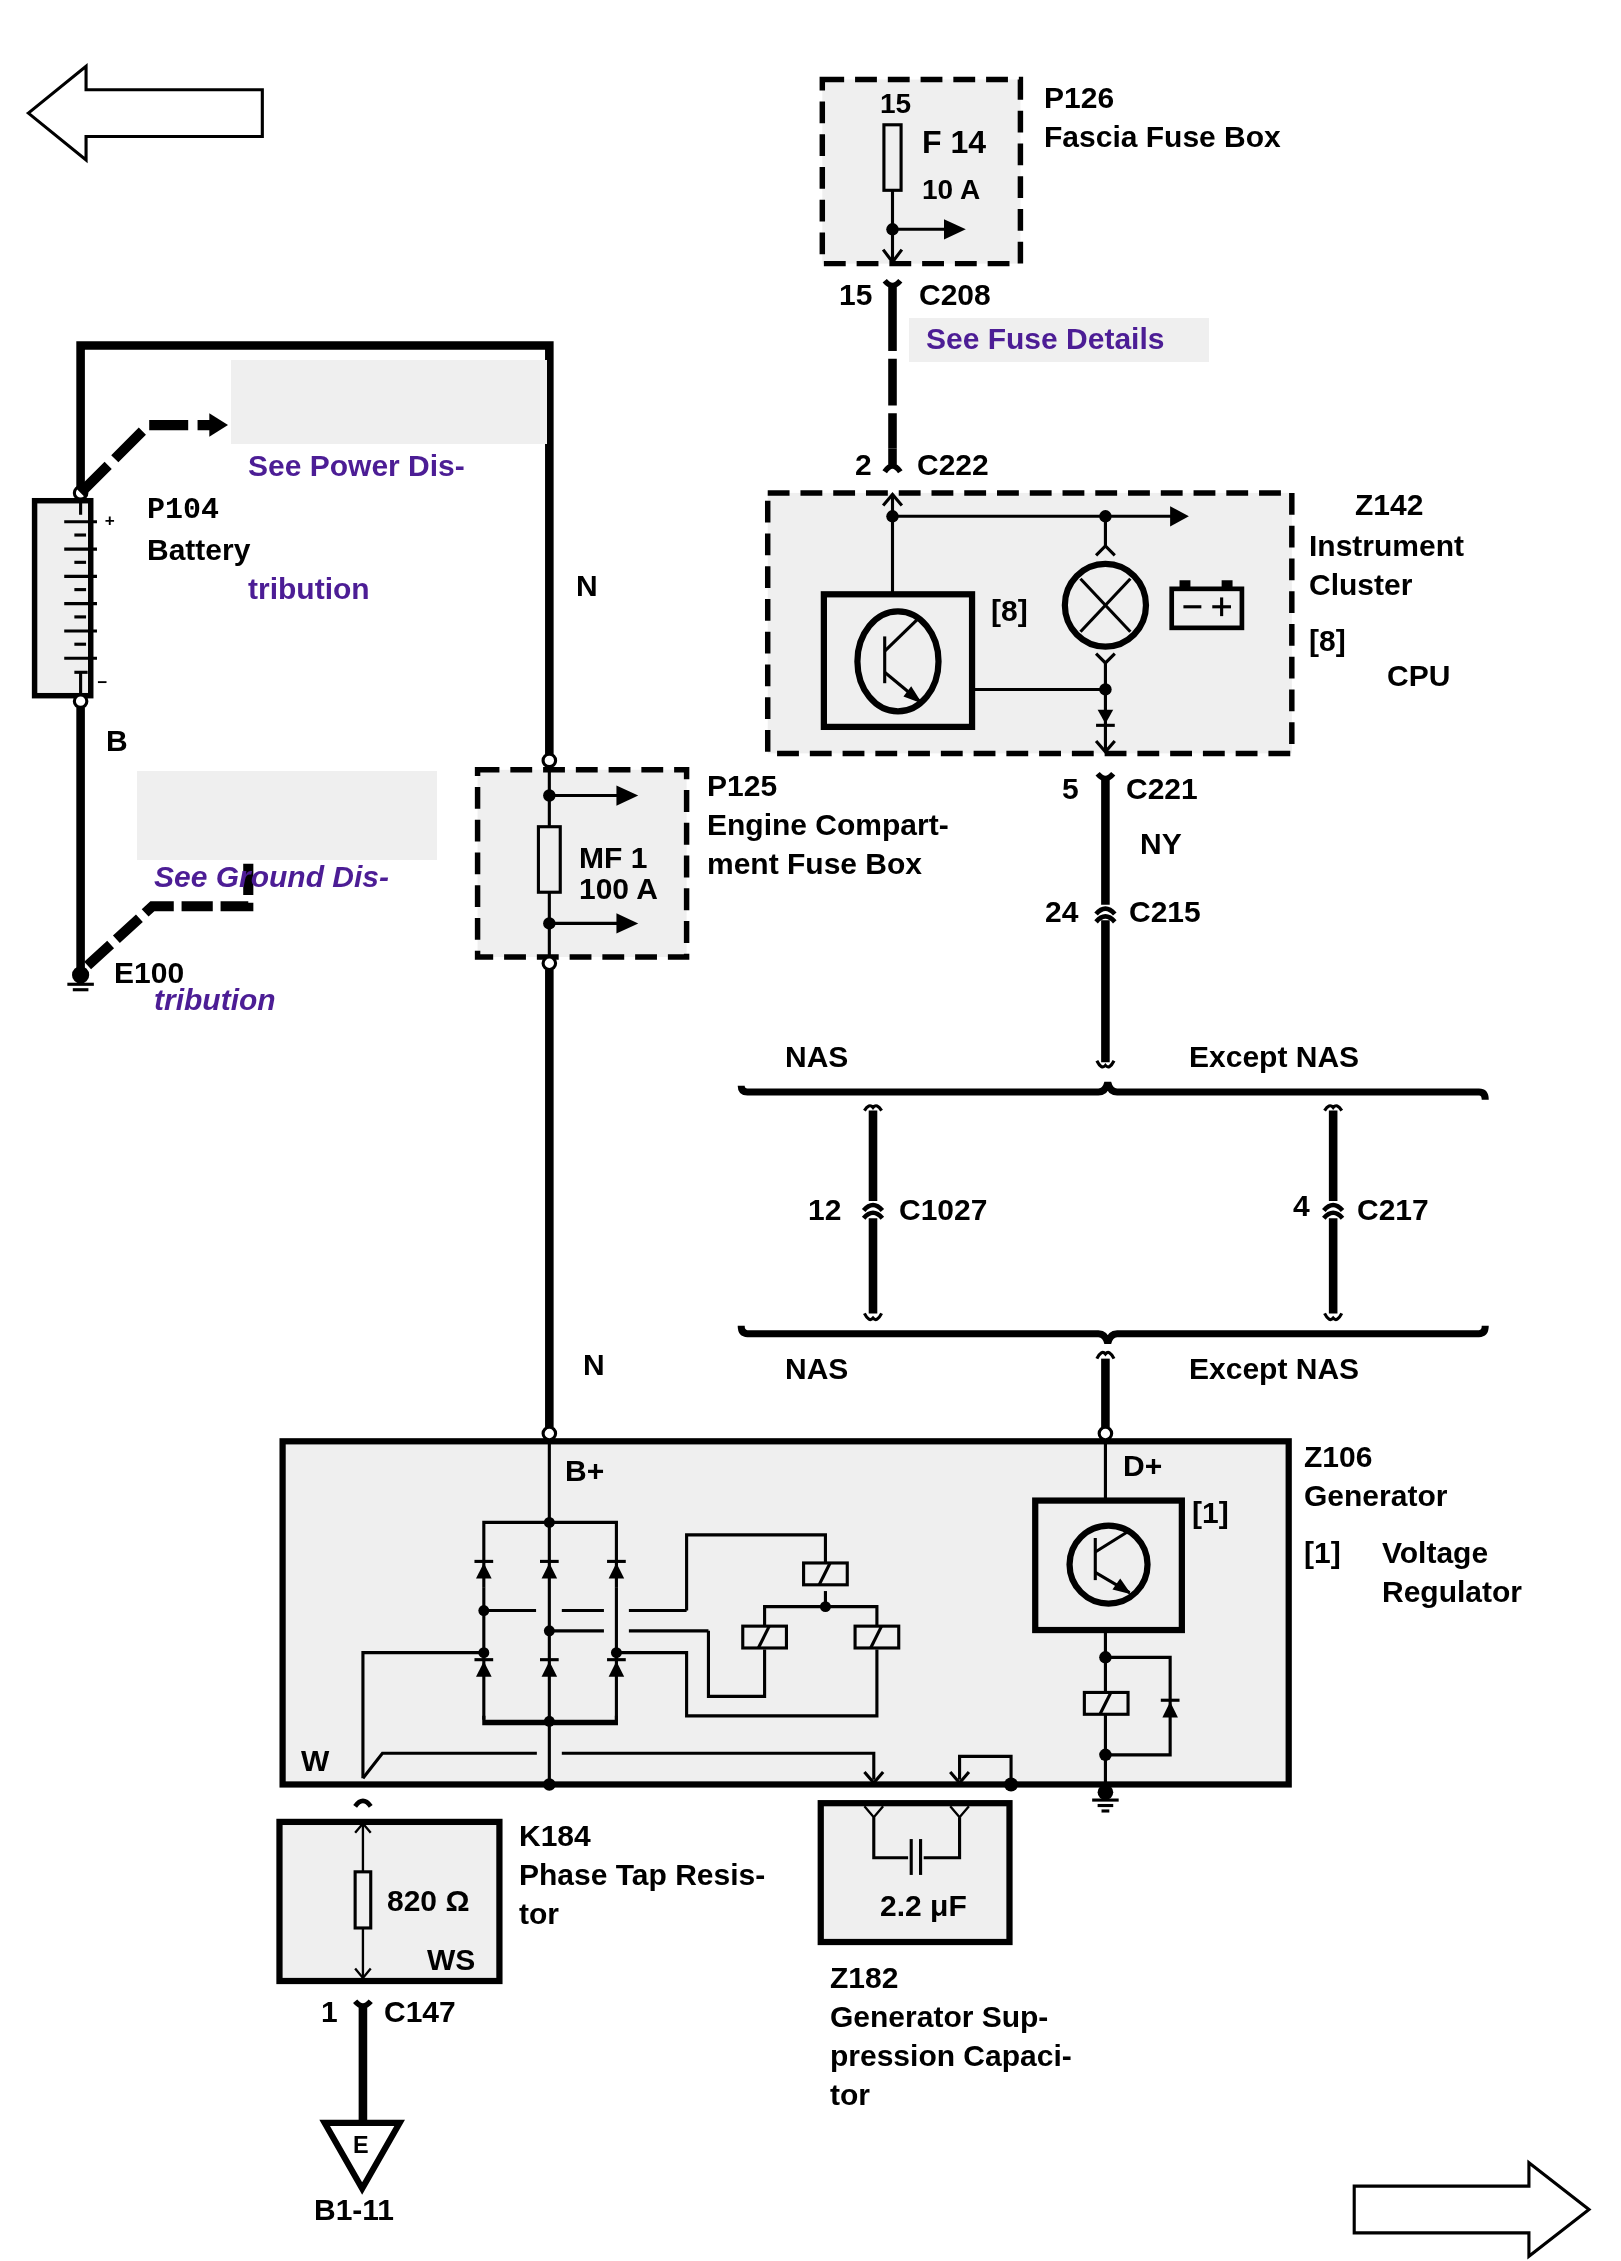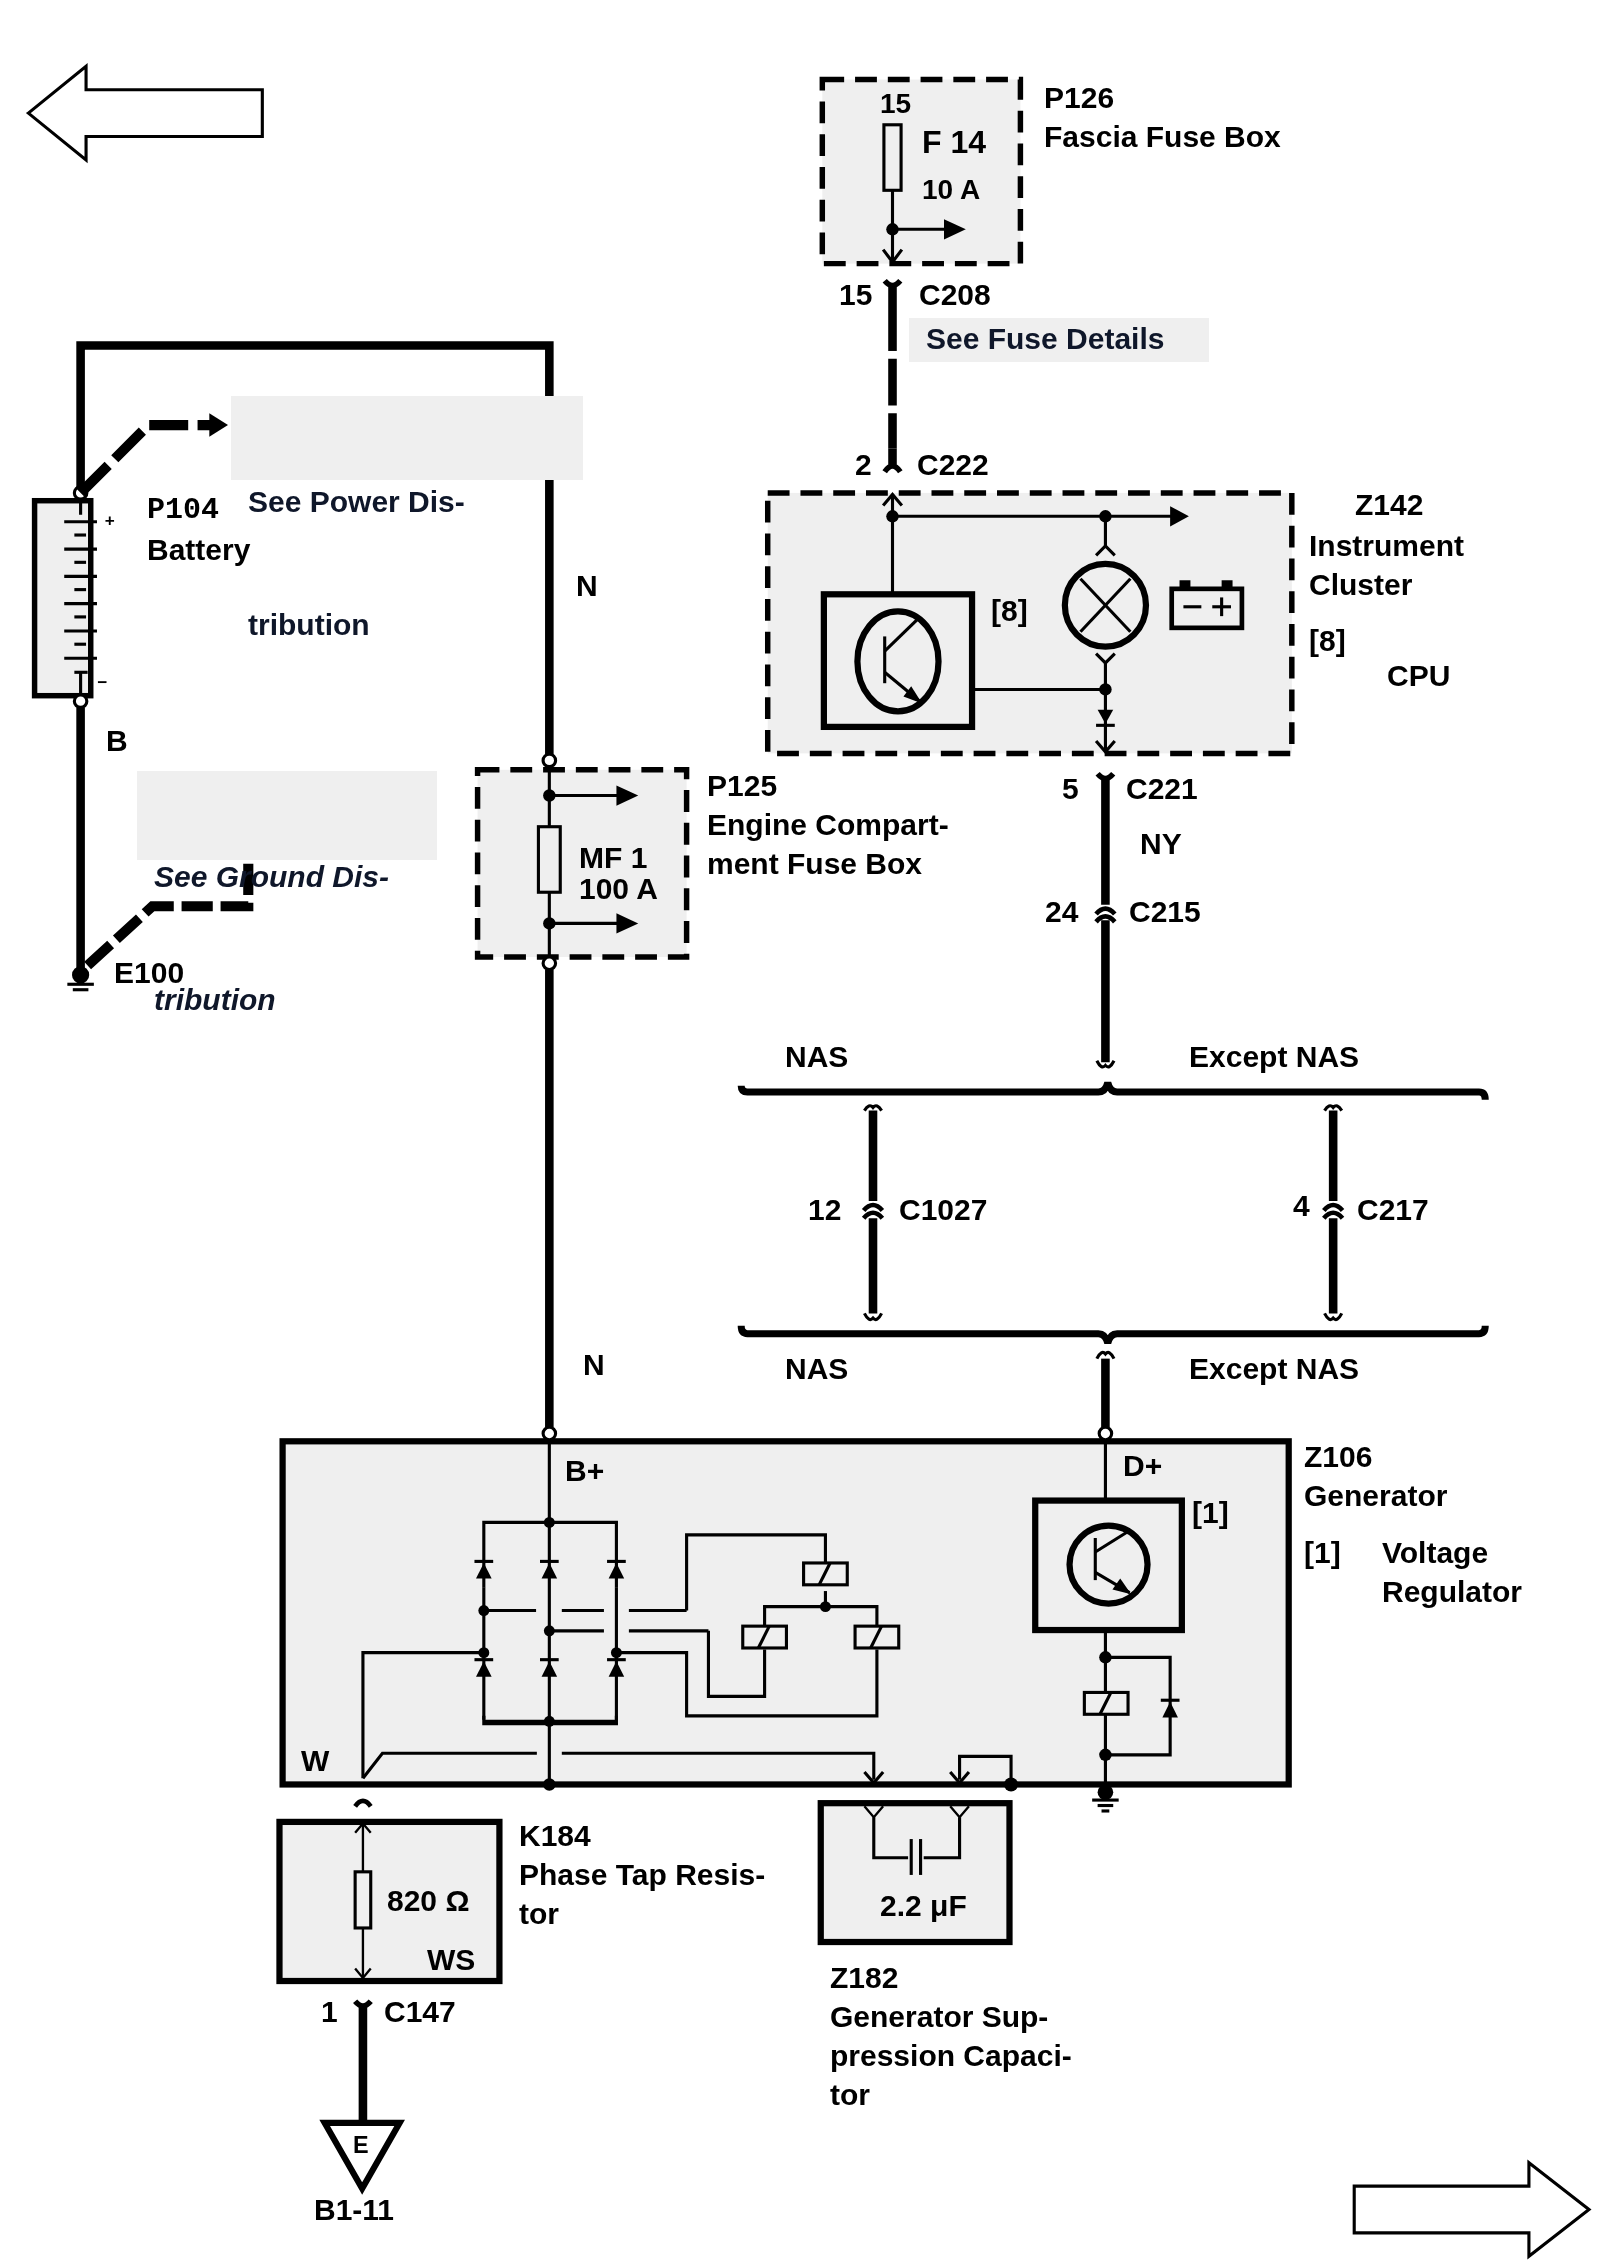--- a/index.html
+++ b/index.html
@@ -1,19 +1,19 @@
 <!DOCTYPE html>
 <html style="font-size:12.5px"><head>
 <meta charset="utf-8">
 <style>
   html, body { margin: 0; padding: 0; background: #ffffff; }
   #canvas { position: relative; width: 1622px; height: 2261px; background: #ffffff; overflow: hidden; }
   svg { position: absolute; left: 0; top: 0; }
   .lbl { position: absolute; font-family: "Liberation Sans", sans-serif; font-weight: bold; color: #000; font-size: 30px; line-height: 39px; white-space: pre; }
-  .note { position: absolute; background: #efefef; font-family: "Liberation Sans", sans-serif; font-weight: bold; font-size: 30px; line-height: 41px; padding: 3.1px 17px; box-sizing: border-box; white-space: pre; color:#0f172a; }
+  .note { position: absolute; background: #efefef; font-family: "Liberation Sans", sans-serif; font-weight: bold; font-size: 30px; line-height: 41px; padding: 3.1px 17px; box-sizing: border-box; white-space: pre; color:#4c1d95; }
 </style>
 </head>
 <body>
 
 <div id="canvas">
 
 <svg width="1622" height="2261" viewBox="0 0 2079 2899">
   <defs>
     <marker id="arrowR" markerWidth="10" markerHeight="10" refX="2" refY="5" orient="auto" markerUnits="userSpaceOnUse"></marker>
   </defs>
@@ -300,21 +300,21 @@
 <div class="lbl" style="left:808px;top:1190px;">12</div>
 <div class="lbl" style="left:899px;top:1190px;">C1027</div>
 <div class="lbl" style="left:1293px;top:1186px;">4</div>
 <div class="lbl" style="left:1357px;top:1190px;">C217</div>
 
 <div class="lbl" style="left:147px;top:491px;font-family:Liberation Mono, monospace;">P104</div>
 <div class="lbl" style="left:147px;top:530px;">Battery</div>
 <div class="lbl" style="left:106px;top:721px;">B</div>
 <div class="lbl" style="left:114px;top:953px;">E100</div>
 
-<div class="note" style="left:231px;top:396px;width:352px;height:84px;">
+<div class="note" style="left:231px;top:360px;width:316px;height:84px;">
   <div>See Power Dis-</div>
   <div>tribution</div>
 </div>
 <div class="note" style="left:137px;top:771px;width:300px;height:89px;font-style:italic;">
   <div>See Ground Dis-</div>
   <div>tribution</div>
 </div>
 
 <div class="lbl" style="left:576px;top:566px;">N</div>
 <div class="lbl" style="left:583px;top:1345px;">N</div>

